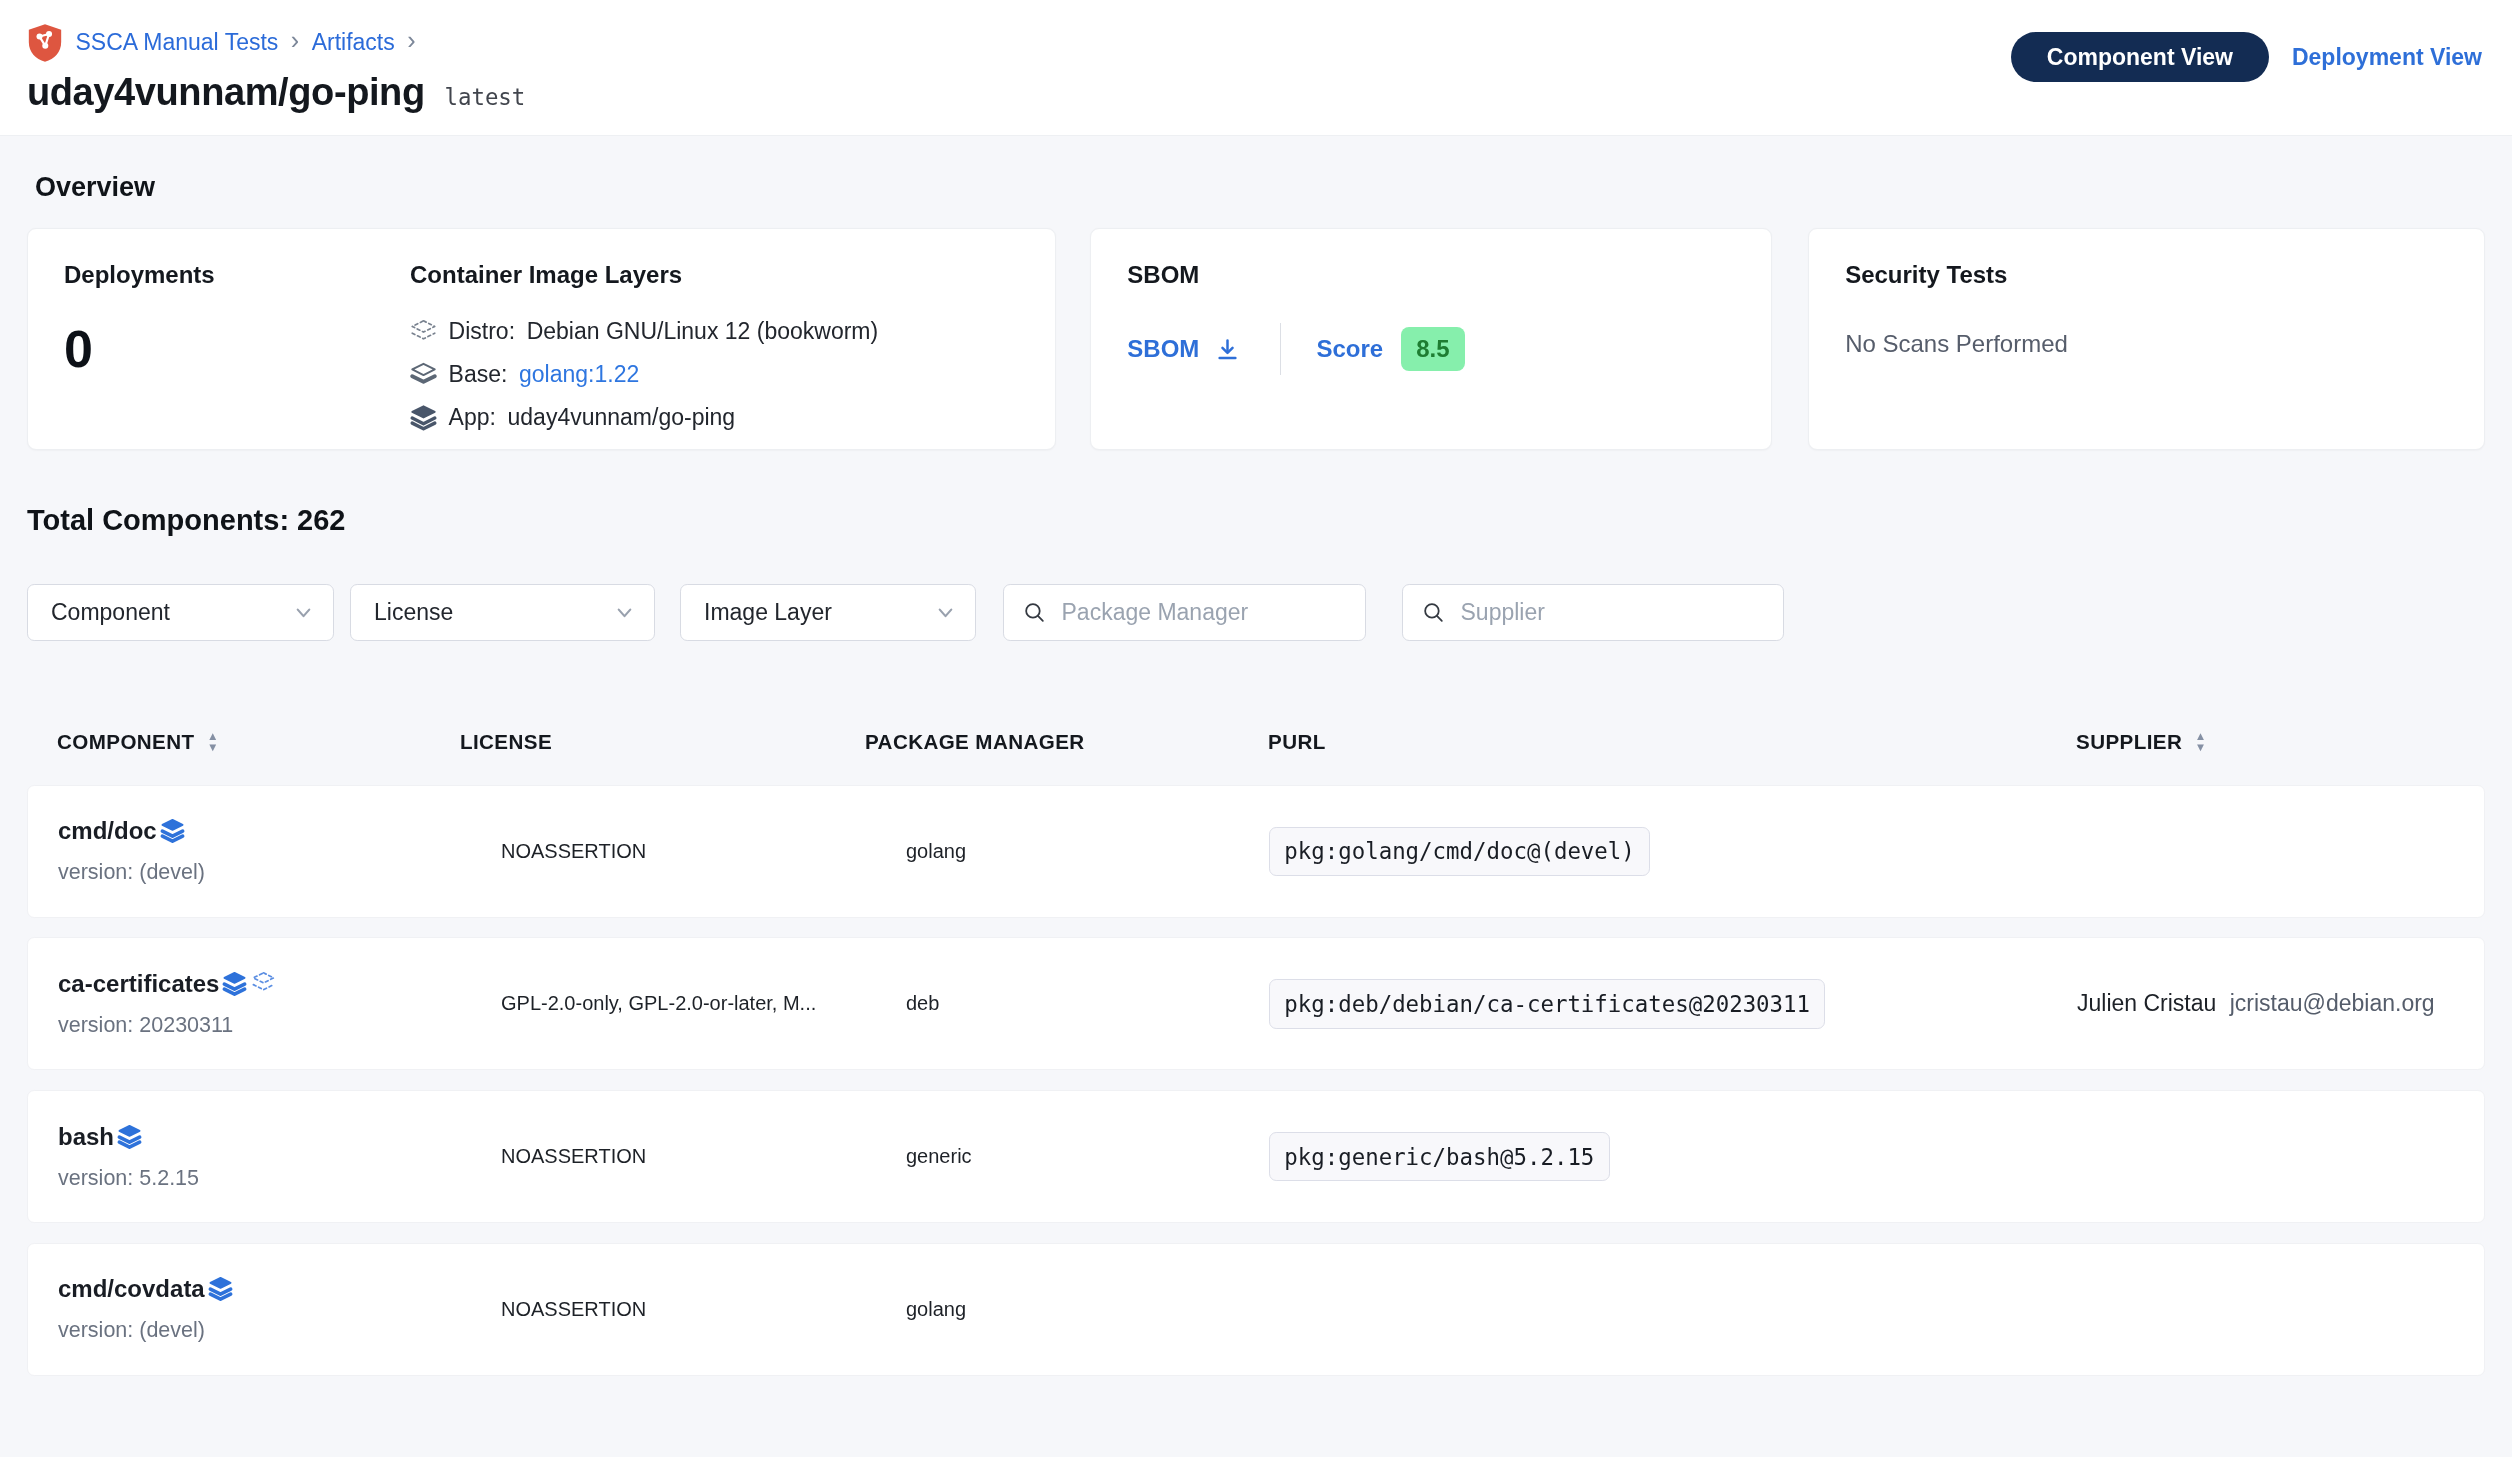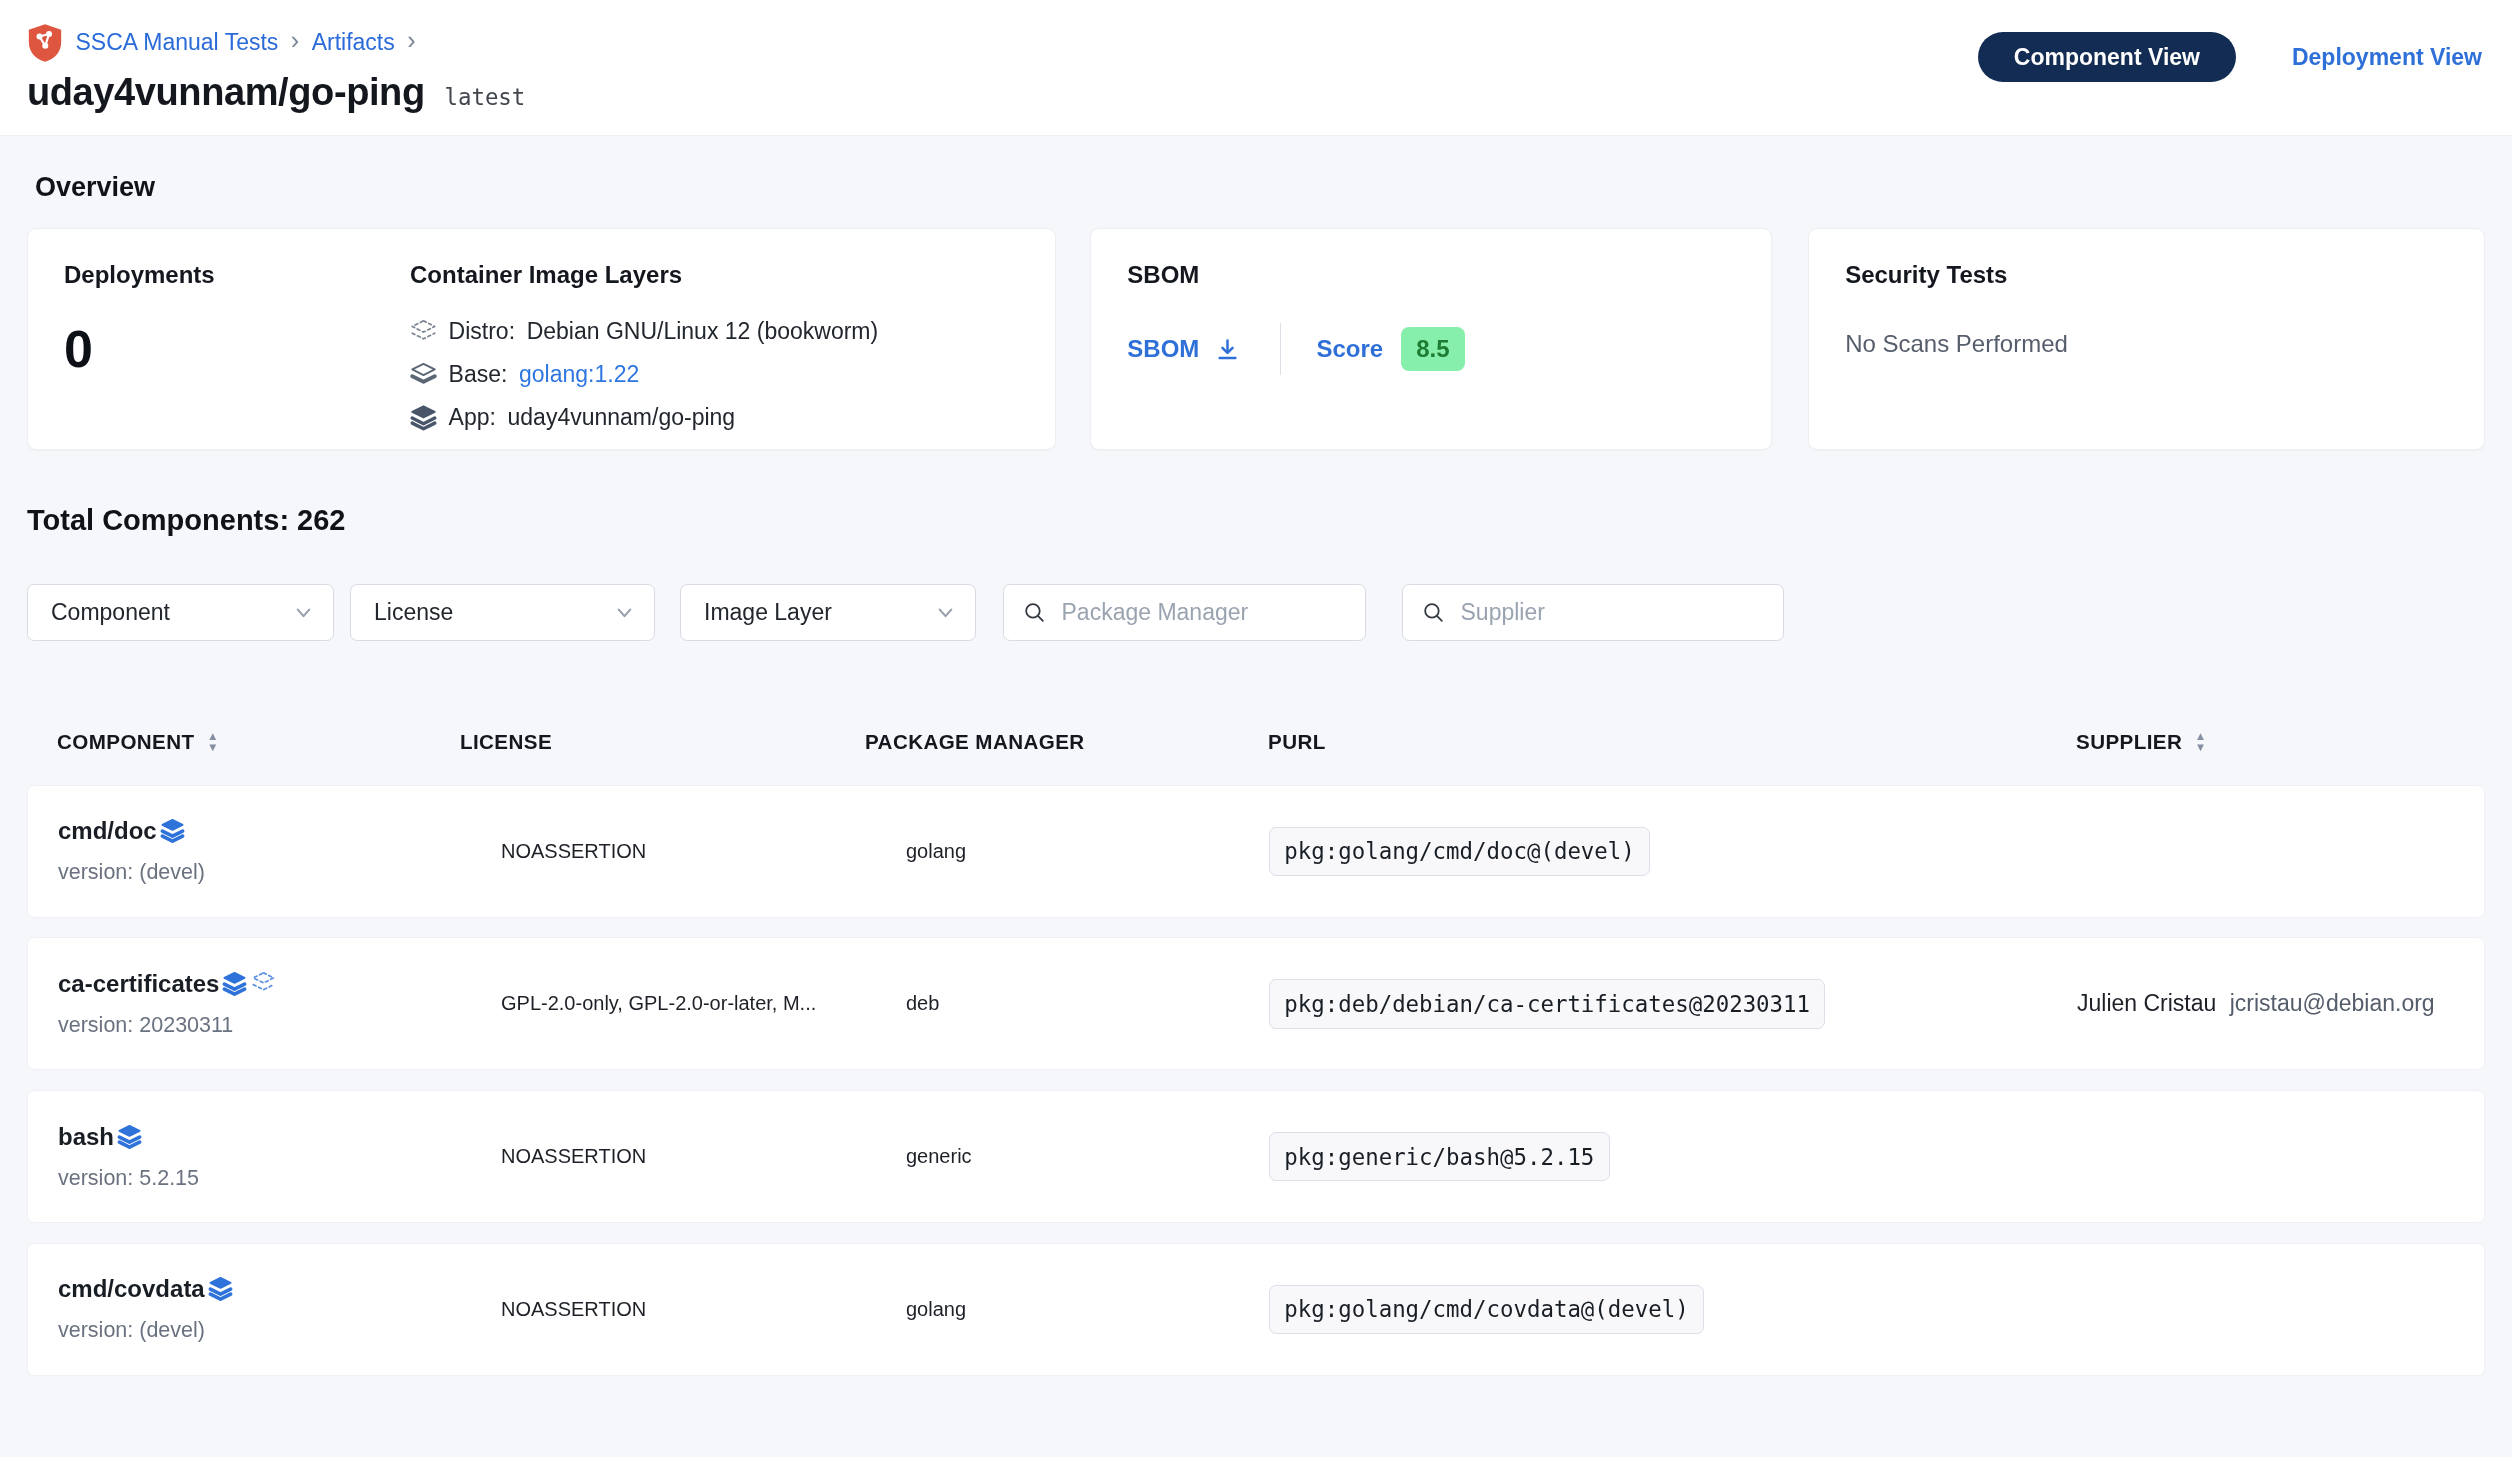--- a/index.html
+++ b/index.html
@@ -16,21 +16,21 @@
   .header {
     background:#fff; height:136px; padding:23px 30px 0 27px;
     position:relative; border-bottom:0.9px solid #eef0f3;
   }
   .breadcrumb { display:flex; align-items:center; gap:12.5px; font-size:23px; }
   .crumb-link { color:#2b6bd9; text-decoration:none; cursor:pointer; }
   .crumb-sep { color:#7c8799; font-size:25px; line-height:1; transform:translateY(-1.8px); }
   .title-row { margin-top:9px; display:flex; align-items:baseline; gap:19.7px; }
   .page-title { font-size:38px; font-weight:bold; color:#14181e; letter-spacing:-0.4px; }
   .tag { font-family:"DejaVu Sans Mono","Liberation Mono",monospace; font-size:22.4px; color:#41454d; }
-  .view-toggle { position:absolute; top:32px; right:30px; display:flex; align-items:center; gap:56px; }
+  .view-toggle { position:absolute; top:32px; right:30px; display:flex; align-items:center; gap:23px; }
   .pill {
     background:#132c53; color:#fff; font-weight:bold; font-size:23px;
     height:50px; line-height:50px; padding:0 36px; border-radius:894px;
     border:none; font-family:inherit; cursor:pointer;
   }
   .link-btn { color:#2e6fd8; font-weight:bold; font-size:23px; cursor:pointer; }
 
   
   .main { padding:0 27px; }
   .section-heading { font-size:27px; font-weight:bold; color:#101419; margin:36px 8px 0; }
@@ -399,23 +399,20 @@
               <polygon points="12 2.5 21 7 12 11.5 3 7" fill="currentColor" stroke-width="1.5"></polygon>
               <polyline points="3 12.5 12 17 21 12.5" fill="none" stroke-width="3.2"></polyline>
               <polyline points="3 17 12 21.5 21 17" fill="none" stroke-width="3.2"></polyline>
             </svg>
           </span>
         </div>
         <div class="version">version: (devel)</div>
       </div>
       <div class="cell">NOASSERTION</div>
       <div class="cell">golang</div>
-      <div>
-        <span class="purl-badge">pkg:golang/cmd/covdata@(devel)</span>
-      </div>
       <div class="supplier-cell">
         <span class="supplier-name"></span>
         <span class="supplier-email"></span>
       </div>
     </div>
 
   </div>
 </div>
 
 

